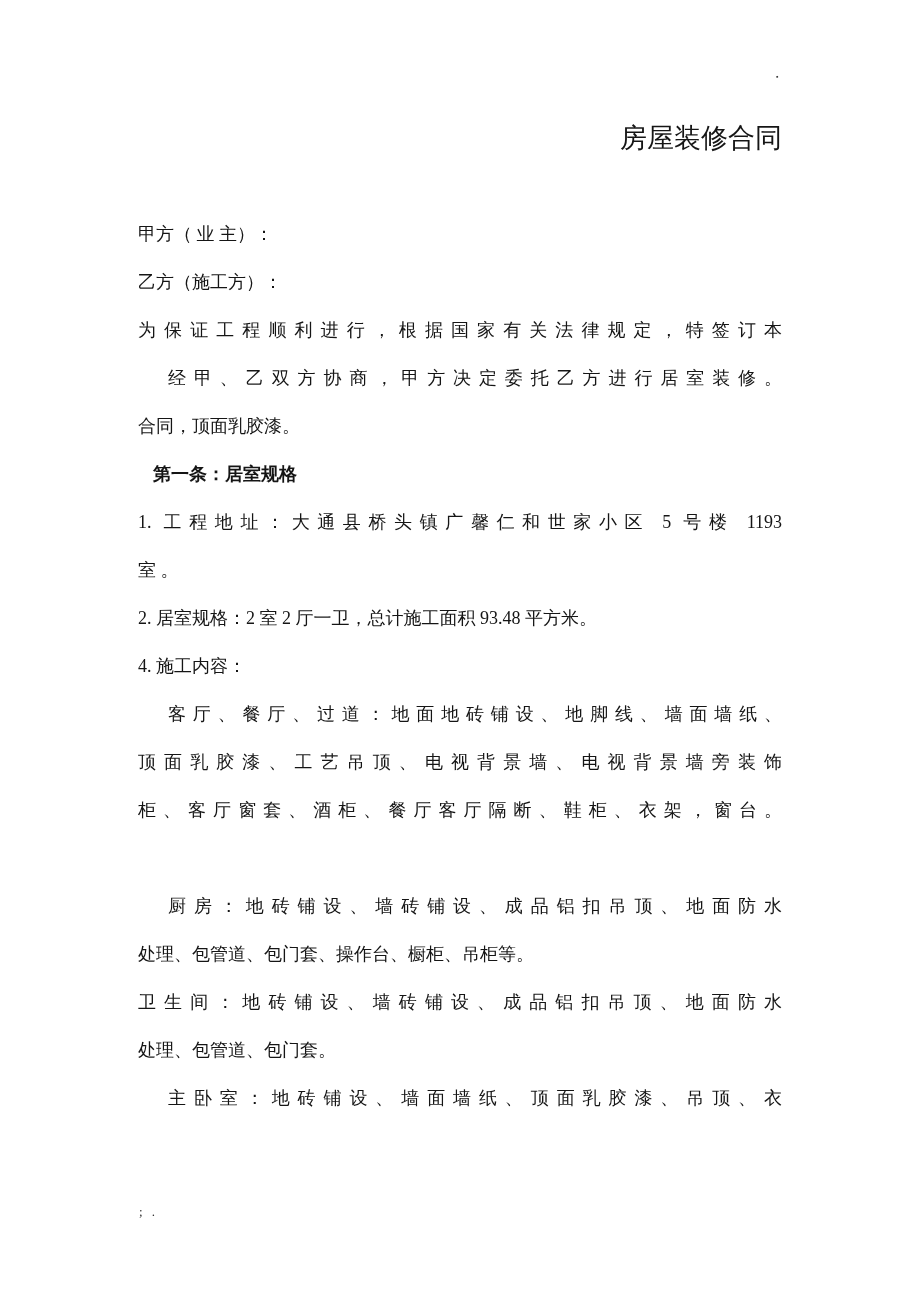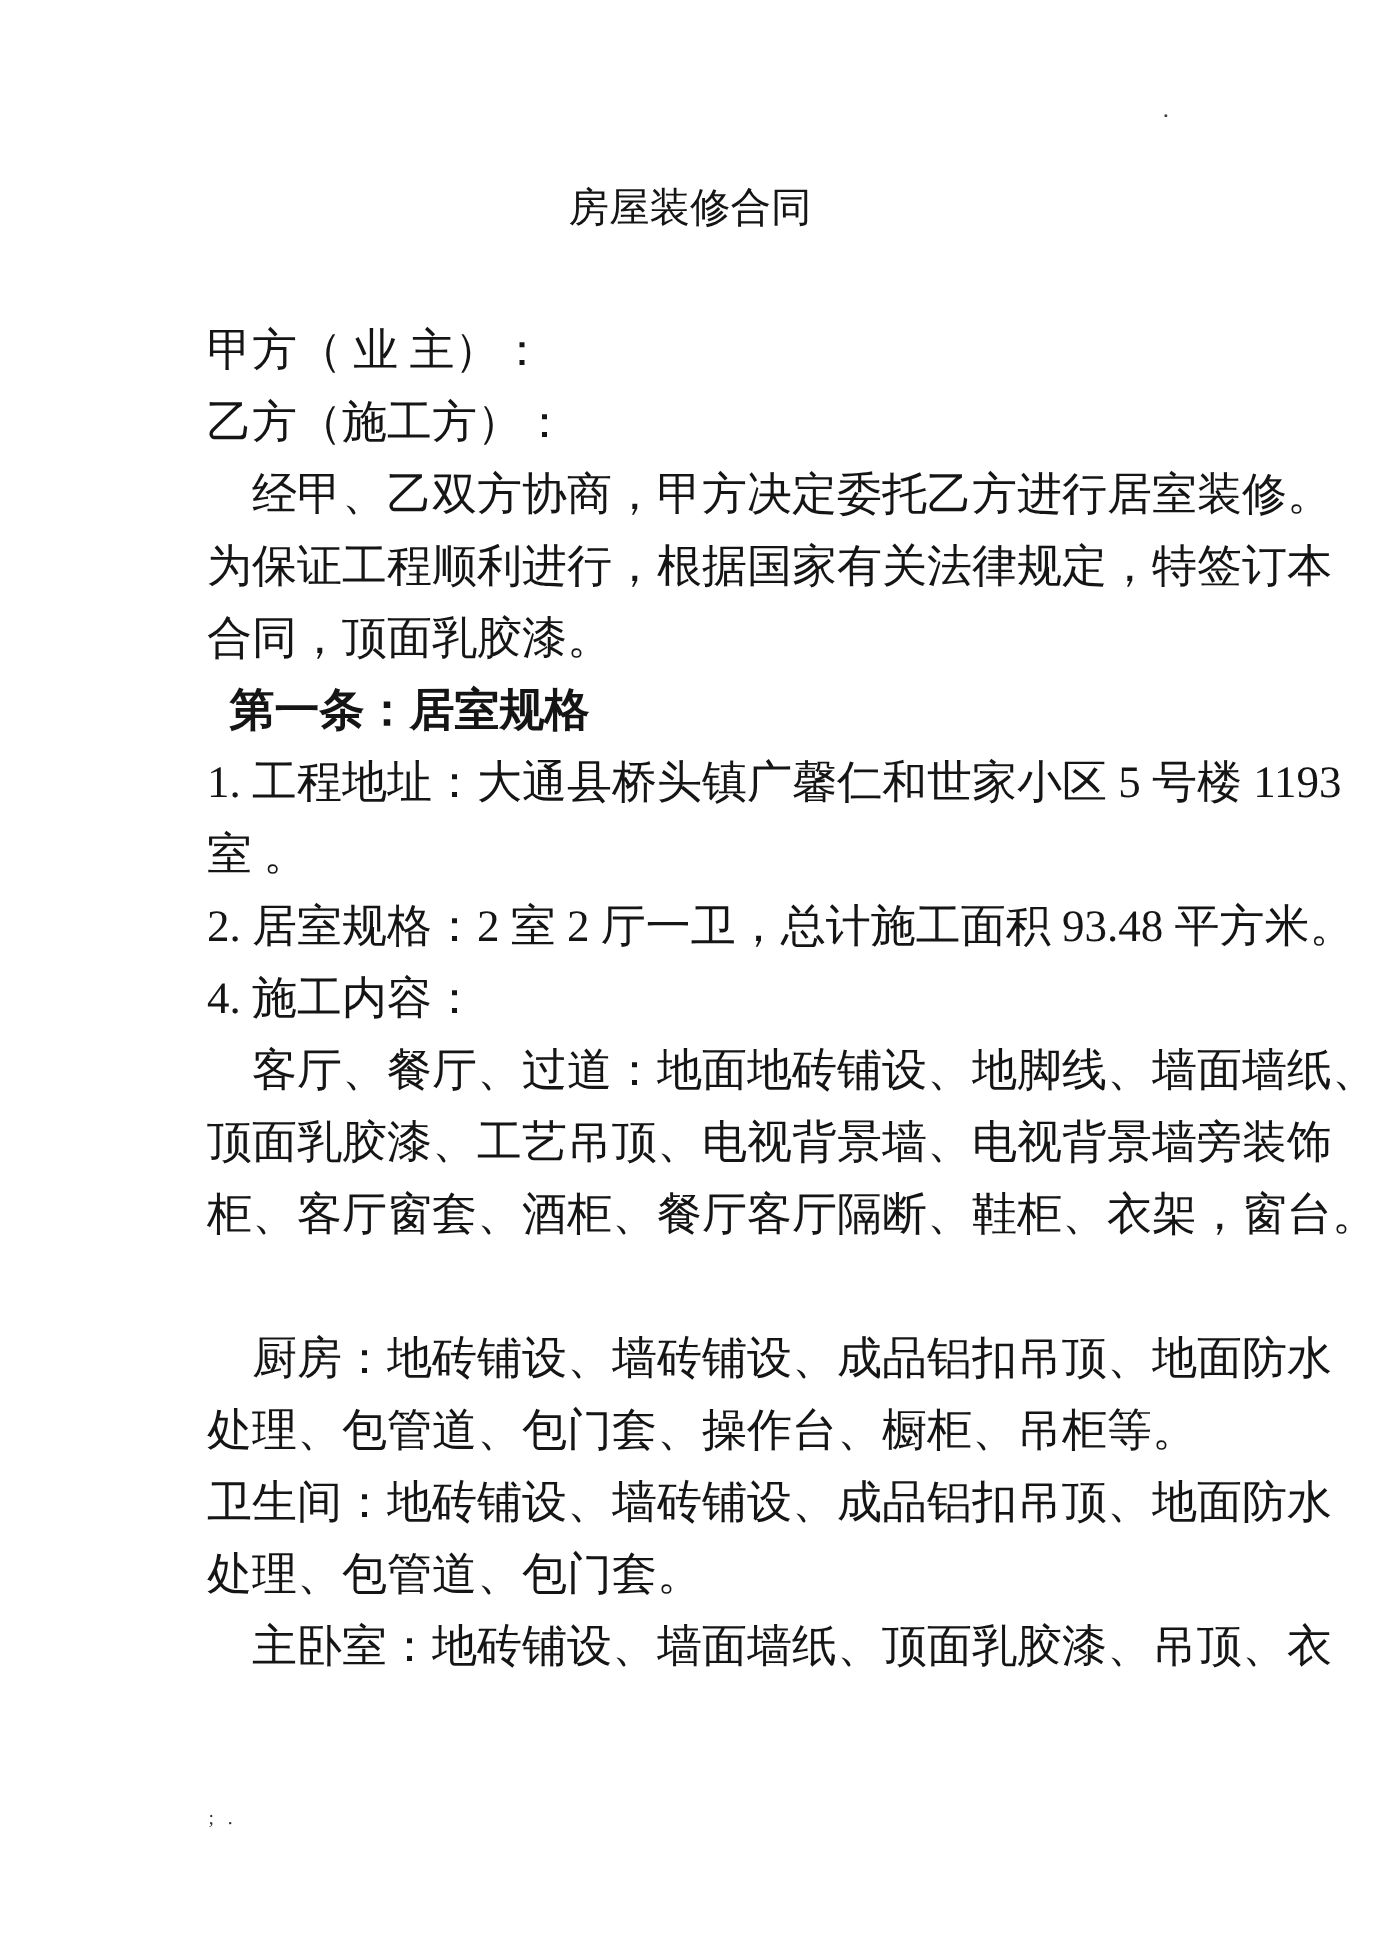--- a/index.html
+++ b/index.html
@@ -16,26 +16,26 @@
     font-family: "Liberation Serif", "DejaVu Serif", serif;
     color: #151515;
   }
   .doc {
     position: absolute;
     top: 114px;
     left: 138px;
     width: 644px;
   }
   .line {
-    font-size: 30px;
+    font-size: 18px;
     line-height: 48px;
     height: 48px;
     white-space: nowrap;
   }
-  .c    { text-align: center; }
+  .c    { text-align: right; }
   .fill { text-align: justify; text-align-last: justify; }
   .ind  { text-indent: 30px; }
   .ind-sm { text-indent: 15px; }
   .bold { font-weight: bold; }
   .blank { height: 48px; }
   .title { font-size: 27px; }
   .mark-tr {
     position: absolute;
     left: 776px;
     top: 74px;
@@ -63,23 +63,23 @@
   <div class="doc">
 
     <div class="line c title">房屋装修合同</div>
 
     <div class="line blank"></div>
 
     <div class="line">甲方（ 业 主）：</div>
 
     <div class="line">乙方（施工方）：</div>
 
+    <div class="line fill">为保证工程顺利进行，根据国家有关法律规定，特签订本</div>
+
     <div class="line ind fill">经甲、乙双方协商，甲方决定委托乙方进行居室装修。</div>
-
-    <div class="line fill">为保证工程顺利进行，根据国家有关法律规定，特签订本</div>
 
     <div class="line">合同，顶面乳胶漆。</div>
 
     <div class="line ind-sm bold">第一条：居室规格</div>
 
     <div class="line fill">1. 工程地址：大通县桥头镇广馨仁和世家小区 5 号楼 1193</div>
 
     <div class="line">室 。</div>
 
     <div class="line">2. 居室规格：2 室 2 厅一卫，总计施工面积 93.48 平方米。</div>

